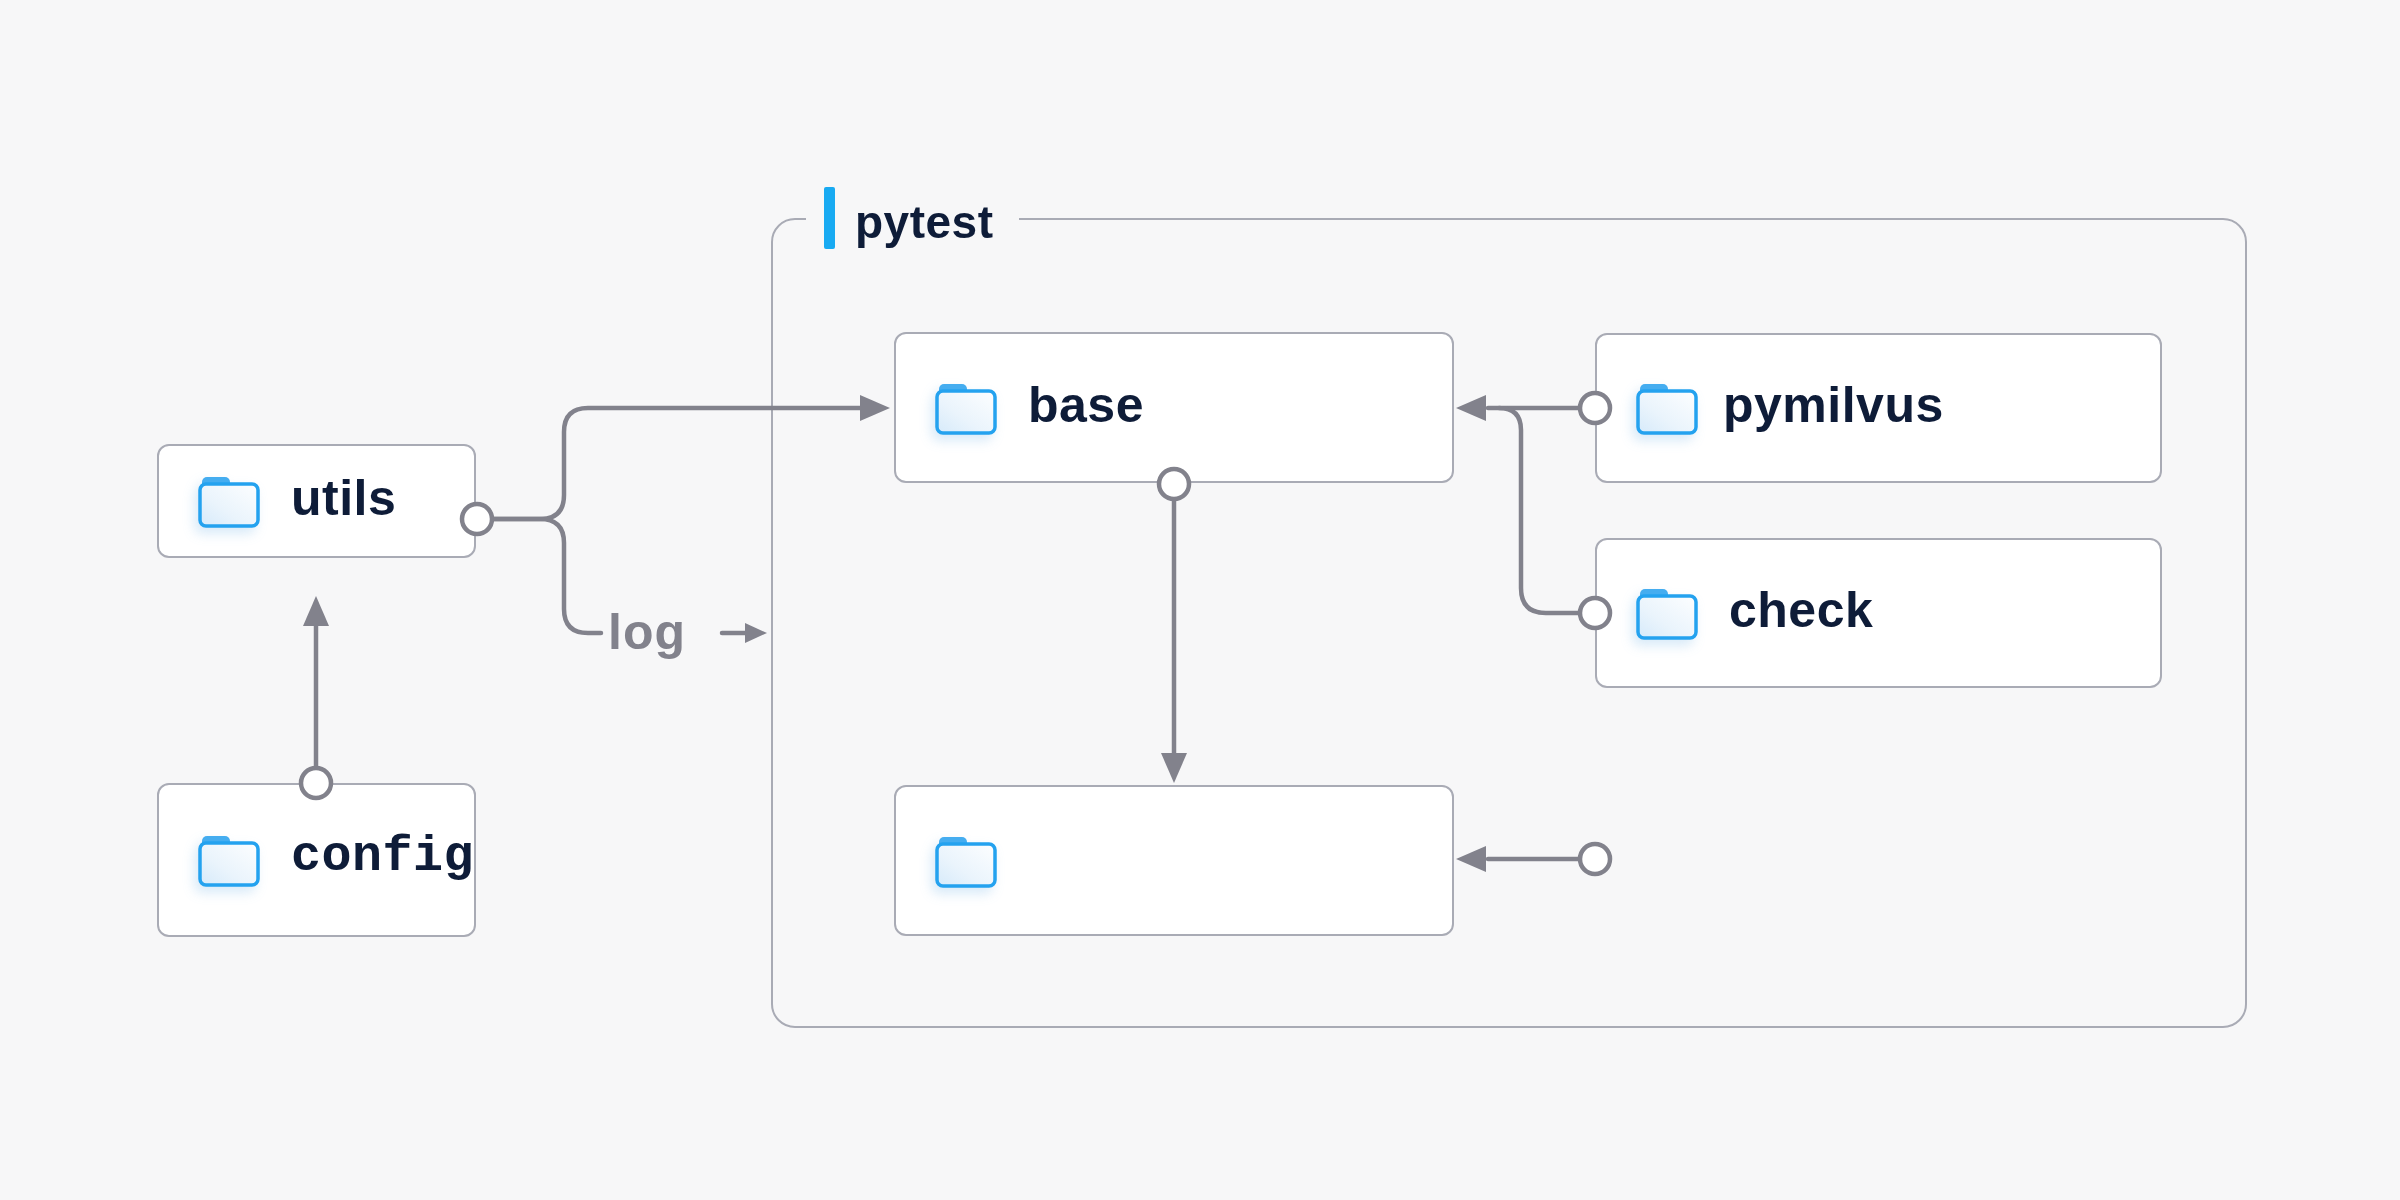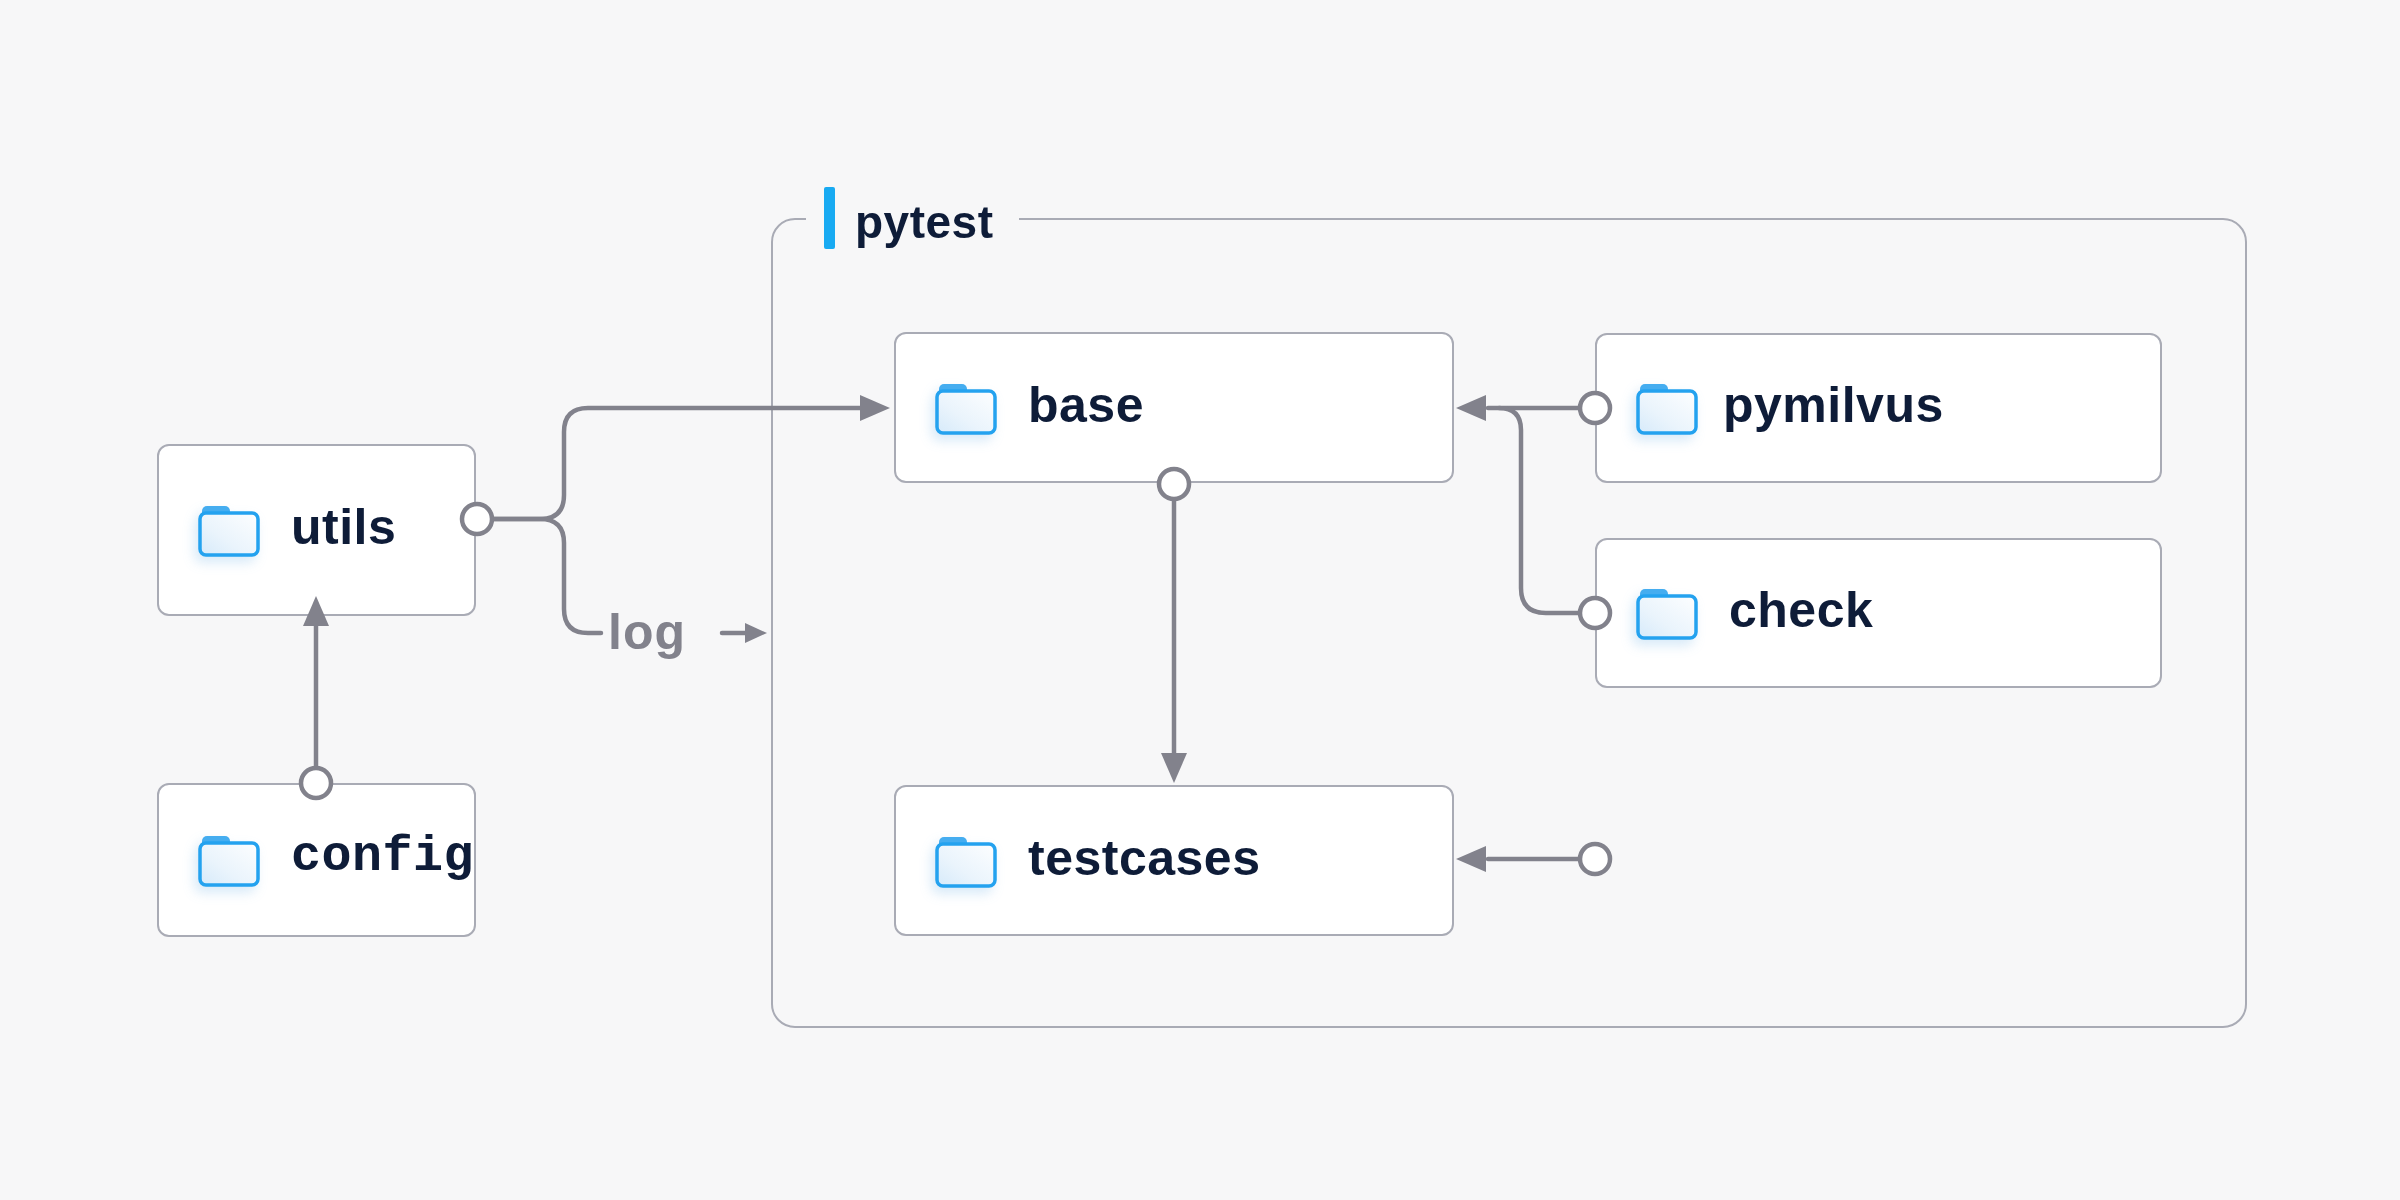--- a/index.html
+++ b/index.html
@@ -108,21 +108,21 @@
 </svg>
 
 <div class="canvas">
 
   <div class="pytest-container"></div>
   <div class="pytest-label">
     <span class="accent-bar"></span>
     <span class="lbl">pytest</span>
   </div>
 
-  <div class="node" style="left:157px;top:444px;width:319px;height:172px;">
+  <div class="node" style="left:157px;top:444px;width:319px;height:114px;">
     <span class="folder">
       <svg viewBox="0 0 64 56">
           <rect class="tab" x="5" y="4" width="28" height="18" rx="5"></rect>
           <rect class="body" x="3" y="11" width="58" height="42" rx="6"></rect>
         </svg>
     </span>
     <span class="node-label">utils</span>
   </div>
 
   <div class="node" style="left:157px;top:783px;width:319px;height:154px;font-family:Liberation Mono, monospace;">
@@ -145,21 +145,20 @@
     <span class="node-label">base</span>
   </div>
 
   <div class="node" style="left:894px;top:785px;width:560px;height:151px;">
     <span class="folder">
       <svg viewBox="0 0 64 56">
           <rect class="tab" x="5" y="4" width="28" height="18" rx="5"></rect>
           <rect class="body" x="3" y="11" width="58" height="42" rx="6"></rect>
         </svg>
     </span>
-    <span class="node-label">testcases</span>
   </div>
 
   <div class="node" style="left:1595px;top:333px;width:567px;height:150px;gap:24px;">
     <span class="folder">
       <svg viewBox="0 0 64 56">
           <rect class="tab" x="5" y="4" width="28" height="18" rx="5"></rect>
           <rect class="body" x="3" y="11" width="58" height="42" rx="6"></rect>
         </svg>
     </span>
     <span class="node-label">pymilvus</span>

